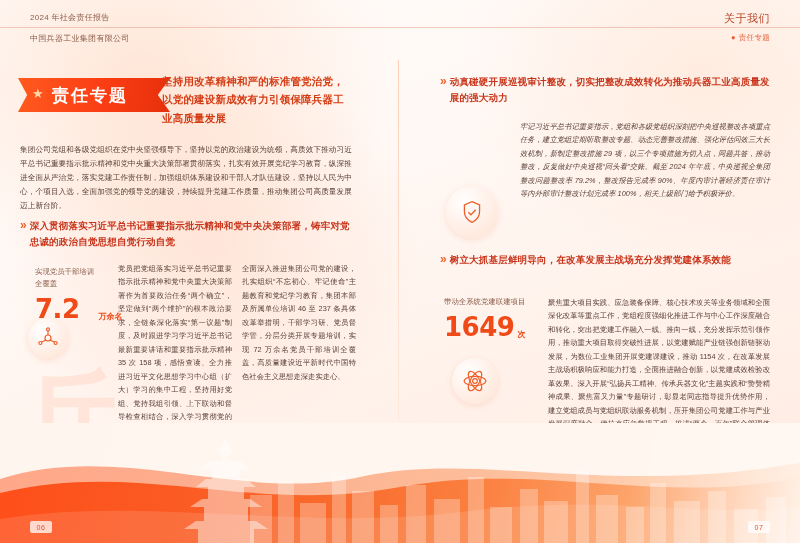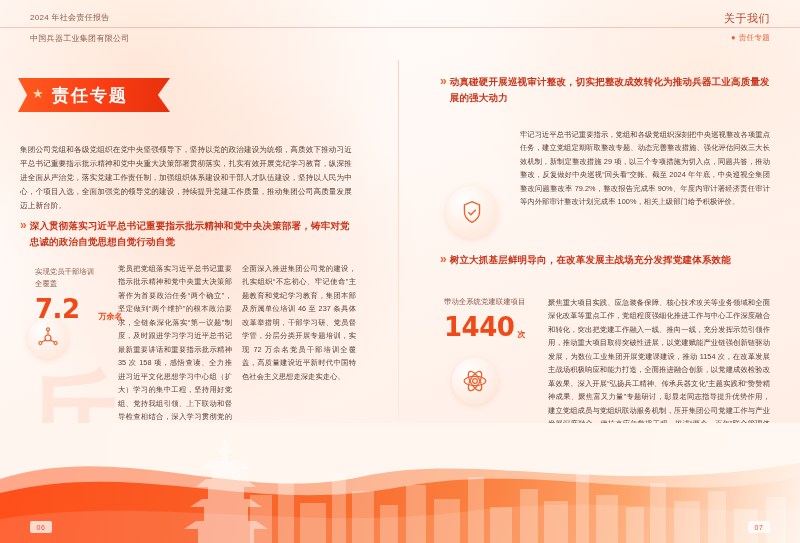--- a/index.html
+++ b/index.html
@@ -154,20 +154,21 @@
       <span class="dot">●</span><span>责任专题</span>
     </div>
   </div>
 
   <div class="flag">
     <div class="flag-bg"></div>
     <div class="flag-star">★</div>
     <div class="flag-text">责任专题</div>
   </div>
 
+  <div class="lead">坚持用改革精神和严的标准管党治党，以党的建设新成效有力引领保障兵器工业高质量发展</div>
 
   <div class="para-main">集团公司党组和各级党组织在党中央坚强领导下，坚持以党的政治建设为统领，高质效下推动习近平总书记重要指示批示精神和党中央重大决策部署贯彻落实，扎实有效开展党纪学习教育，纵深推进全面从严治党，落实党建工作责任制，加强组织体系建设和干部人才队伍建设，坚持以人民为中心，个项目入选，全面加强党的领导党的建设，持续提升党建工作质量，推动集团公司高质量发展迈上新台阶。</div>
 
   <div class="arrow-head" style="left:20px;top:218px;width:336px;">
     <span class="arrows">»</span>
     <span class="arrow-title">深入贯彻落实习近平总书记重要指示批示精神和党中央决策部署，铸牢对党忠诚的政治自觉思想自觉行动自觉</span>
   </div>
 
   <div style="position:absolute;left:35px;top:266px;width:90px;">
     <div class="stat-label" style="white-space:pre-line;">实现党员干部培训
@@ -198,31 +199,31 @@
     <span class="arrow-title">动真碰硬开展巡视审计整改，切实把整改成效转化为推动兵器工业高质量发展的强大动力</span>
   </div>
 
   <div class="icon-circle" style="left:446px;top:186px;width:52px;height:52px;">
     <svg width="26" height="26" viewBox="0 0 24 24" fill="none" stroke="#ef5f2a" stroke-width="1.2">
       <path d="M12 2.5l7 3v6c0 4.6-3 8.1-7 10-4-1.9-7-5.4-7-10v-6z"></path>
       <path d="M8.6 12.2l2.4 2.3 4.4-4.6"></path>
     </svg>
   </div>
 
-  <div class="body-text" style="position:absolute;left:520px;top:128px;width:250px;">牢记习近平总书记重要指示，党组和各级党组织深刻把中央巡视整改各项重点任务，建立党组定期听取整改专题、动态完善整改措施、强化评估问效三大长效机制，新制定整改措施 29 项，以三个专项措施为切入点，同题共答，推动整改，反复做好中央巡视“回头看”交账。截至 2024 年年底，中央巡视全集团整改问题整改率 79.2%，整改报告完成率 90%、年度内审计署经济责任审计等内外部审计整改计划完成率 100%，相关上级部门给予积极评价。</div>
+  <div class="body-text" style="position:absolute;left:520px;top:120px;width:250px;font-style:italic;">牢记习近平总书记重要指示，党组和各级党组织深刻把中央巡视整改各项重点任务，建立党组定期听取整改专题、动态完善整改措施、强化评估问效三大长效机制，新制定整改措施 29 项，以三个专项措施为切入点，同题共答，推动整改，反复做好中央巡视“回头看”交账。截至 2024 年年底，中央巡视全集团整改问题整改率 79.2%，整改报告完成率 90%、年度内审计署经济责任审计等内外部审计整改计划完成率 100%，相关上级部门给予积极评价。</div>
 
   <div class="arrow-head" style="left:440px;top:252px;width:330px;">
     <span class="arrows">»</span>
     <span class="arrow-title">树立大抓基层鲜明导向，在改革发展主战场充分发挥党建体系效能</span>
   </div>
 
   <div style="position:absolute;left:444px;top:296px;width:96px;">
     <div class="stat-label">带动全系统党建联建项目</div>
     <div style="display:flex;align-items:flex-end;margin-top:6px;">
-      <span class="stat-num">1440</span>
+      <span class="stat-num">1649</span>
       <span class="stat-unit">次</span>
     </div>
   </div>
 
   <div class="icon-circle" style="left:452px;top:358px;width:46px;height:46px;">
     <svg width="26" height="26" viewBox="0 0 24 24" fill="none" stroke="#ef5f2a" stroke-width="1.1">
       <circle cx="12" cy="12" r="2.2"></circle>
       <ellipse cx="12" cy="12" rx="10" ry="4.2"></ellipse>
       <ellipse cx="12" cy="12" rx="10" ry="4.2" transform="rotate(60 12 12)"></ellipse>
       <ellipse cx="12" cy="12" rx="10" ry="4.2" transform="rotate(120 12 12)"></ellipse>

